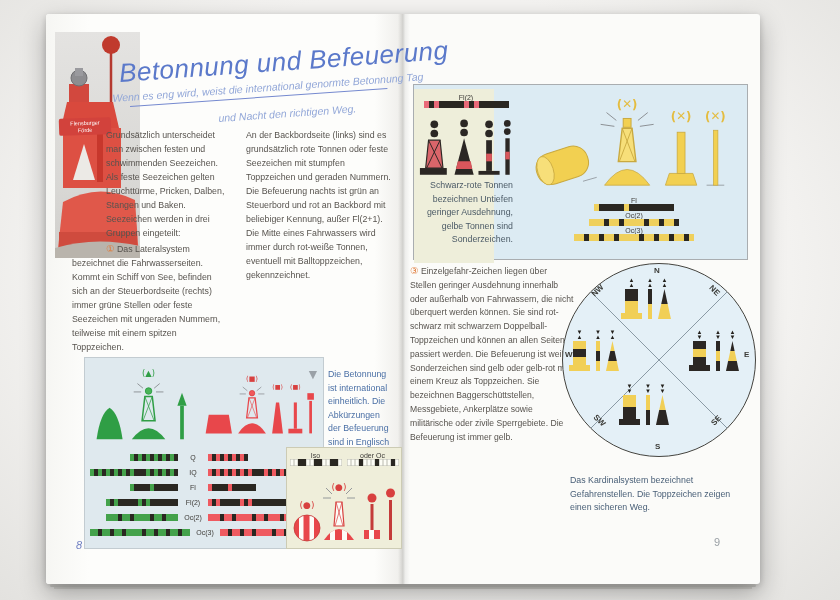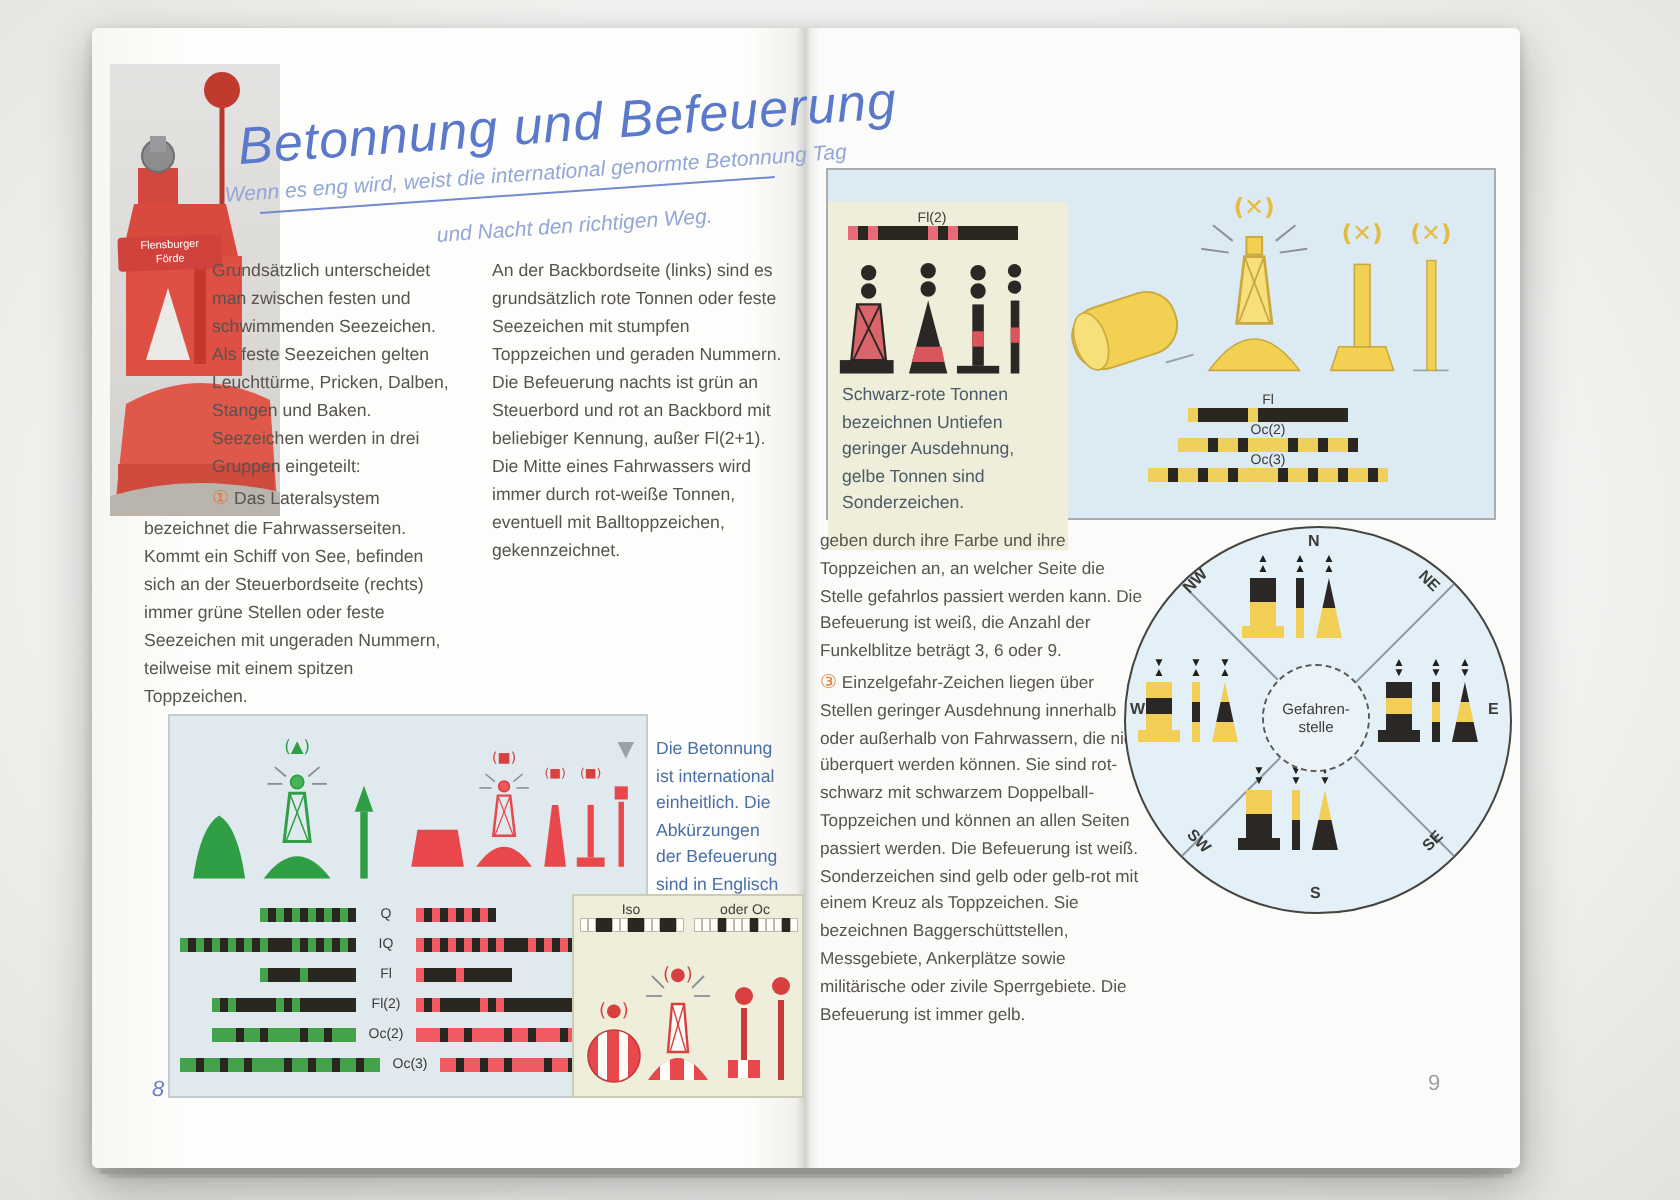--- a/index.html
+++ b/index.html
@@ -64,21 +64,21 @@
   .lcell-r{flex:1;display:flex;justify-content:flex-start;}
   .funnel-icon{position:absolute;left:306px;top:366px;font-size:14px;color:#9aa1a7;}
   .lbox-caption{position:absolute;left:328px;top:368px;width:66px;}
 
   .isobox{position:absolute;left:286px;top:447px;width:114px;height:100px;background:#efeeda;border:1px solid #cccbb4;}
   .isobars{display:flex;justify-content:space-around;padding-top:4px;}
   .isobar-item{display:flex;flex-direction:column;align-items:center;}
 
   
   .rpanel{position:absolute;left:413px;top:84px;width:333px;height:174px;border:1px solid #a9adb0;background:#dcebf3;}
-  .rpanel-cream{position:absolute;left:0;top:16px;width:120px;height:100%;background:#eeeeda;}
+  .rpanel-cream{position:absolute;left:0;top:4px;width:80px;height:100%;background:#eeeeda;text-align:right;}
   .danger-bar{position:absolute;left:0;top:5px;width:104px;display:flex;flex-direction:column;align-items:center;}
   .danger-svg{position:absolute;left:4px;top:24px;}
   .rpanel-caption{position:absolute;left:7px;top:90px;width:92px;}
   .special-svg{position:absolute;left:112px;top:6px;}
   .special-bars{position:absolute;left:150px;top:112px;width:140px;display:flex;flex-direction:column;align-items:center;}
   .special-bar-item{display:flex;flex-direction:column;align-items:center;margin-bottom:1px;}
 
   
   .kcircle{position:absolute;left:562px;top:263px;width:192px;height:192px;border-radius:50%;
            background:#e4f0f7;border:1px solid #45443f;}
@@ -751,21 +751,20 @@
             <span class="seg on"></span>
             <span class="seg on"></span>
             <span class="seg"></span>
             <span class="seg on"></span>
           </span>
       </div>
     </div>
   </div>
 
   <div class="bodycol" style="left:410px;top:264px;width:165px;font-size:8.6px;line-height:13.8px;">
-    <p><span>geben durch ihre Farbe und ihre Toppzeichen an, an welcher Seite die Stelle gefahrlos passiert werden kann. Die Befeuerung ist weiß, die Anzahl der Funkelblitze beträgt 3, 6 oder 9.</span></p>
     <p><span class="marker">③</span> <span>Einzelgefahr-Zeichen liegen über Stellen geringer Ausdehnung innerhalb oder außerhalb von Fahrwassern, die nicht überquert werden können. Sie sind rot-schwarz mit schwarzem Doppelball-Toppzeichen und können an allen Seiten passiert werden. Die Befeuerung ist weiß. Sonderzeichen sind gelb oder gelb-rot mit einem Kreuz als Toppzeichen. Sie bezeichnen Baggerschüttstellen, Messgebiete, Ankerplätze sowie militärische oder zivile Sperrgebiete. Die Befeuerung ist immer gelb.</span></p>
   </div>
 
   <div class="kcircle">
     <svg class="kdiag" width="192" height="192">
       <line x1="28" y1="28" x2="164" y2="164" stroke="#8a9aa5" stroke-width="1"></line>
       <line x1="164" y1="28" x2="28" y2="164" stroke="#8a9aa5" stroke-width="1"></line>
     </svg>
 
     <span class="klabel" style="left:91px;top:2px;">N</span>
@@ -870,21 +869,18 @@
       </div>
       <div class="cmark">
         <div class="tm">
             <span>▼</span>
             <span>▲</span>
           </div>
         <div class="cbody cone"></div>
       </div>
     </div>
 
-    <div class="kcenter">
-      <span>Gefahren-</span>
-      <span>stelle</span>
-    </div>
   </div>
 
+  <div class="kcaption caption" style="color:#4a6078;">Das Kardinalsystem bezeichnet Gefahrenstellen. Die Toppzeichen zeigen einen sicheren Weg.</div>
 
   <div class="pagenum pn9">9</div>
 </div>
 
 </body></html>

